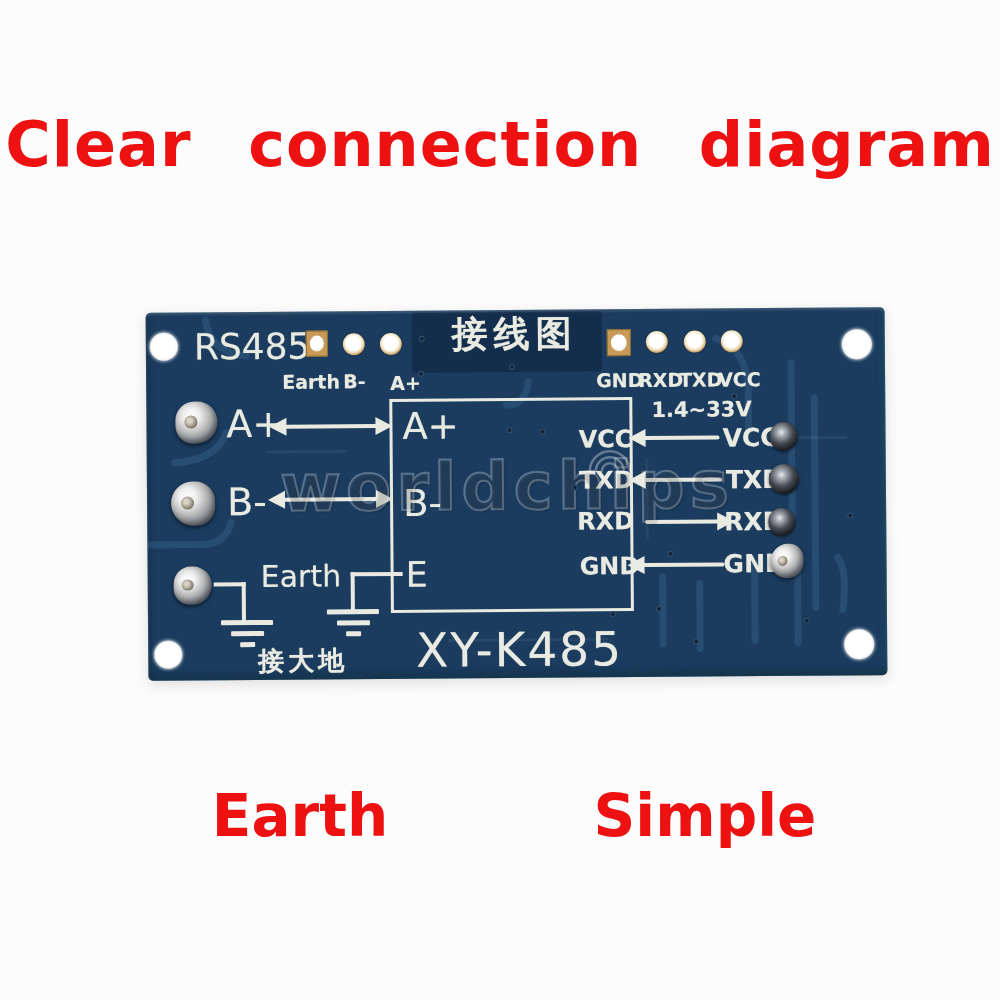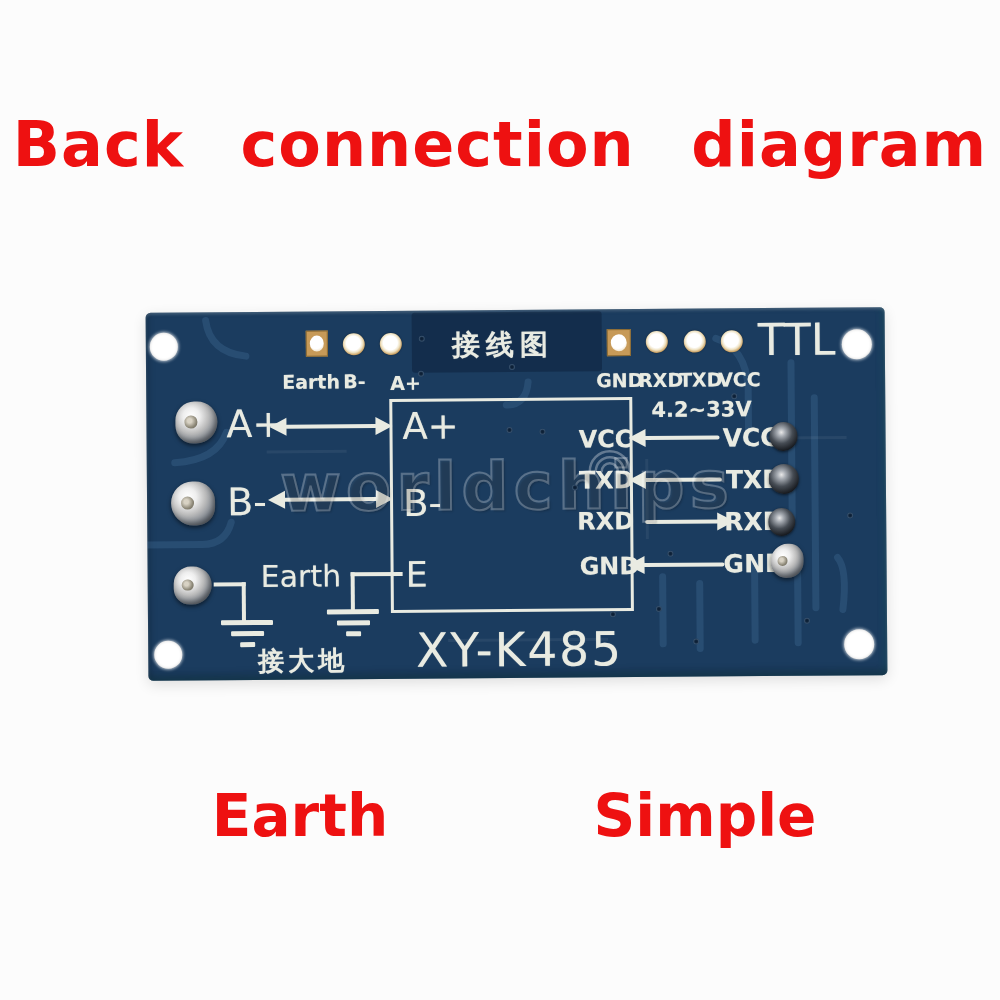--- a/index.html
+++ b/index.html
@@ -114,21 +114,21 @@
     color:rgba(255,255,255,0.05);
     -webkit-text-stroke:2px rgba(255,255,255,0.26);
     text-shadow:2px 2px 2px rgba(0,0,0,0.18);
     white-space:nowrap;
   }
   .lbl { position:absolute; white-space:nowrap; }
 </style>
 </head>
 <body>
 
-<div id="main-title" class="red-text">Back connection diagram</div>
+<div id="main-title" class="red-text">Clear connection diagram</div>
 <div id="caption-simple" class="red-text">Earth</div>
 <div id="caption-clear" class="red-text">Simple</div>
 
 <div id="board">
 
   <svg class="abs" width="739" height="368" viewBox="0 0 739 368" style="left:0;top:0;">
     <g fill="none" stroke="rgba(130,190,250,0.13)" stroke-width="7" stroke-linecap="round">
       <path d="M28 150 Q70 148 80 120"></path>
       <path d="M0 232 L55 232 Q78 232 84 210"></path>
       <path d="M570 30 Q600 40 602 80 L602 122"></path>
@@ -150,29 +150,29 @@
     </g>
   </svg>
 
   <div class="dark-zone" style="left:266px;top:2px;width:190px;height:60px;"></div>
 
   <div class="hole" style="left:4px;top:20px;width:28px;height:28px;"></div>
   <div class="hole" style="left:696px;top:22px;width:30px;height:30px;"></div>
   <div class="hole" style="left:6px;top:328px;width:28px;height:28px;"></div>
   <div class="hole" style="left:696px;top:322px;width:30px;height:30px;"></div>
 
+  <div class="lbl silk" style="left:48px;top:14px;font-size:36px;">RS485</div>
   <div class="pad-sq" style="left:160px;top:19px;width:22px;height:26px;"></div>
   <div class="pad-rd" style="left:197px;top:22px;width:22px;height:22px;"></div>
   <div class="pad-rd" style="left:234px;top:22px;width:22px;height:22px;"></div>
-  <div class="lbl silk" style="left:306px;top:16px;font-size:28px;font-weight:bold;letter-spacing:6px;">接线图</div>
+  <div class="lbl silk" style="left:306px;top:0;font-size:36px;font-weight:bold;letter-spacing:6px;">接线图</div>
   <div class="pad-sq" style="left:461px;top:20px;width:24px;height:27px;"></div>
   <div class="pad-rd" style="left:500px;top:22px;width:22px;height:22px;"></div>
   <div class="pad-rd" style="left:538px;top:22px;width:22px;height:22px;"></div>
   <div class="pad-rd" style="left:575px;top:22px;width:22px;height:22px;"></div>
-  <div class="lbl silk" style="left:612px;top:6px;font-size:44px;">TTL</div>
 
   <div class="lbl silk" style="left:136px;top:59px;font-size:19px;font-weight:bold;">Earth</div>
   <div class="lbl silk" style="left:197px;top:59px;font-size:19px;font-weight:bold;">B-</div>
   <div class="lbl silk" style="left:244px;top:61px;font-size:19px;font-weight:bold;">A+</div>
   <div class="lbl silk" style="left:450px;top:60px;font-size:19px;font-weight:bold;">GND</div>
   <div class="lbl silk" style="left:492px;top:60px;font-size:19px;font-weight:bold;">RXD</div>
   <div class="lbl silk" style="left:533px;top:60px;font-size:19px;font-weight:bold;">TXD</div>
   <div class="lbl silk" style="left:572px;top:60px;font-size:19px;font-weight:bold;">VCC</div>
 
   <div class="solder" style="left:29px;top:89px;width:42px;height:42px;"></div>
@@ -188,21 +188,21 @@
 
   <div id="chip-box"></div>
   <div class="lbl silk" style="left:256px;top:94px;font-size:37px;">A+</div>
   <div class="lbl silk" style="left:256px;top:171px;font-size:37px;">B-</div>
   <div class="lbl silk" style="left:258px;top:244px;font-size:35px;">E</div>
   <div class="lbl silk" style="left:432px;top:116px;font-size:24px;font-weight:bold;">VCC</div>
   <div class="lbl silk" style="left:432px;top:157px;font-size:24px;font-weight:bold;">TXD</div>
   <div class="lbl silk" style="left:430px;top:198px;font-size:24px;font-weight:bold;">RXD</div>
   <div class="lbl silk" style="left:432px;top:243px;font-size:24px;font-weight:bold;">GND</div>
 
-  <div class="lbl silk" style="left:505px;top:89px;font-size:21px;font-weight:bold;">4.2~33V</div>
+  <div class="lbl silk" style="left:505px;top:89px;font-size:21px;font-weight:bold;">1.4~33V</div>
 
   <div class="arrow arr-l" style="left:497px;top:127px;width:76px;"></div>
   <div class="lbl silk" style="left:576px;top:115px;font-size:25px;font-weight:bold;">VCC</div>
   <div class="joint-dark" style="left:623px;top:114px;width:28px;height:29px;"></div>
 
   <div class="arrow arr-l" style="left:497px;top:169px;width:78px;"></div>
   <div class="lbl silk" style="left:579px;top:157px;font-size:25px;font-weight:bold;">TXD</div>
   <div class="joint-dark" style="left:622px;top:156px;width:30px;height:30px;"></div>
 
   <div class="arrow arr-r" style="left:498px;top:211px;width:74px;"></div>

